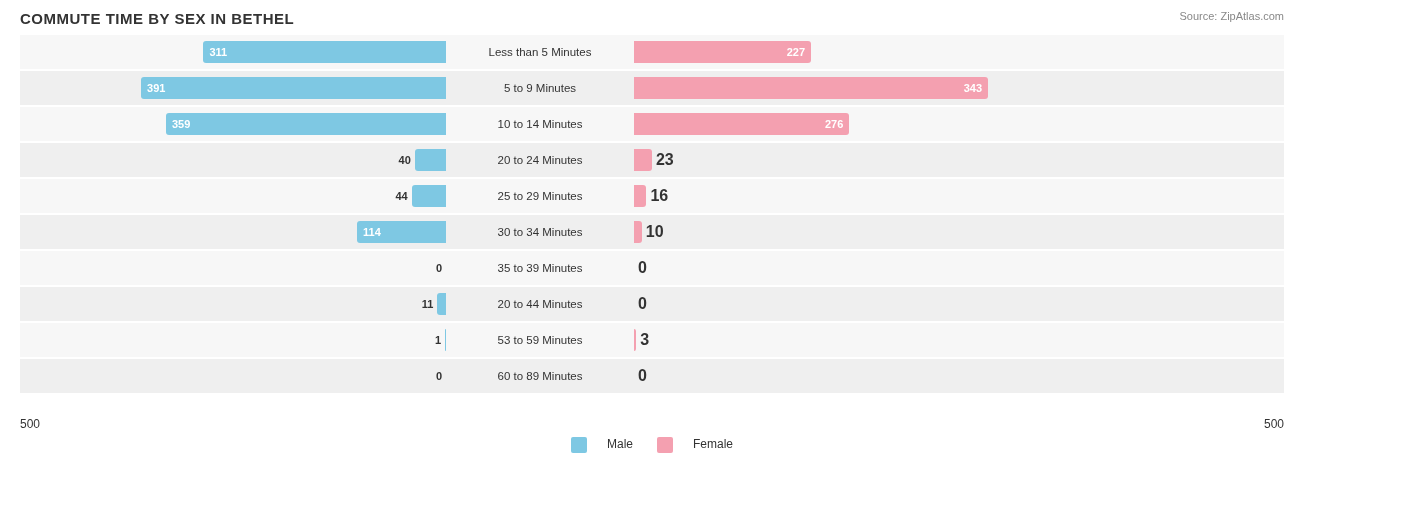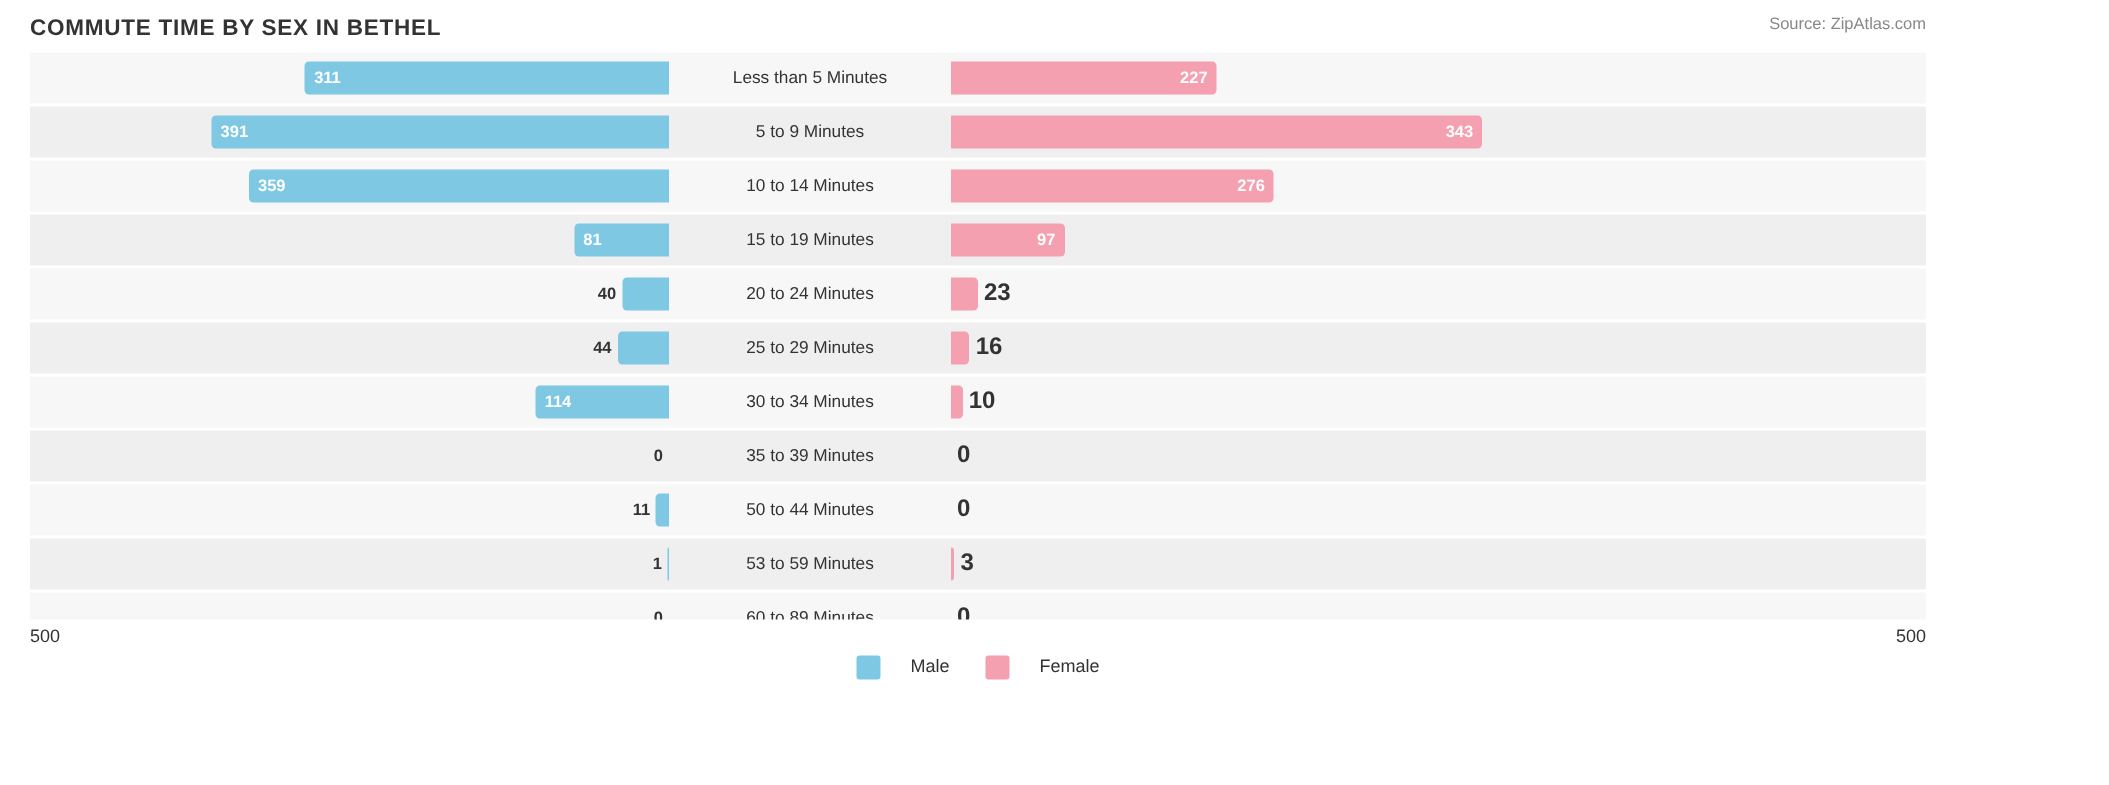--- a/index.html
+++ b/index.html
@@ -200,33 +200,20 @@
           </div>
           <div class="label-center">10 to 14 Minutes</div>
           <div class="right-section">
             <div class="bar-female" style="width: 215.28px;">
               <span class="value-inside-right">276</span>
             </div>
           </div>
         </div>
         <div class="row">
           <div class="left-section">
-            <div class="bar-male" style="width: 63.18px;">
-              <span class="value-inside-left">81</span>
-            </div>
-          </div>
-          <div class="label-center">15 to 19 Minutes</div>
-          <div class="right-section">
-            <div class="bar-female" style="width: 75.66px;">
-              <span class="value-inside-right">97</span>
-            </div>
-          </div>
-        </div>
-        <div class="row">
-          <div class="left-section">
             <span class="value-outside-left">40</span>
             <div class="bar-male" style="width: 31.2px;"></div>
           </div>
           <div class="label-center">20 to 24 Minutes</div>
           <div class="right-section">
             <div class="bar-female" style="width: 17.94px;"></div>
             <span class="value-outside-right">23</span>
           </div>
         </div>
         <div class="row">
@@ -259,21 +246,21 @@
           <div class="label-center">35 to 39 Minutes</div>
           <div class="right-section">
             <span class="value-outside-right">0</span>
           </div>
         </div>
         <div class="row">
           <div class="left-section">
             <span class="value-outside-left">11</span>
             <div class="bar-male" style="width: 8.58px;"></div>
           </div>
-          <div class="label-center">50 to 44 Minutes</div>
+          <div class="label-center">20 to 44 Minutes</div>
           <div class="right-section">
             <span class="value-outside-right">0</span>
           </div>
         </div>
         <div class="row">
           <div class="left-section">
             <span class="value-outside-left">1</span>
             <div class="bar-male" style="width: 0.78px;"></div>
           </div>
           <div class="label-center">53 to 59 Minutes</div>

